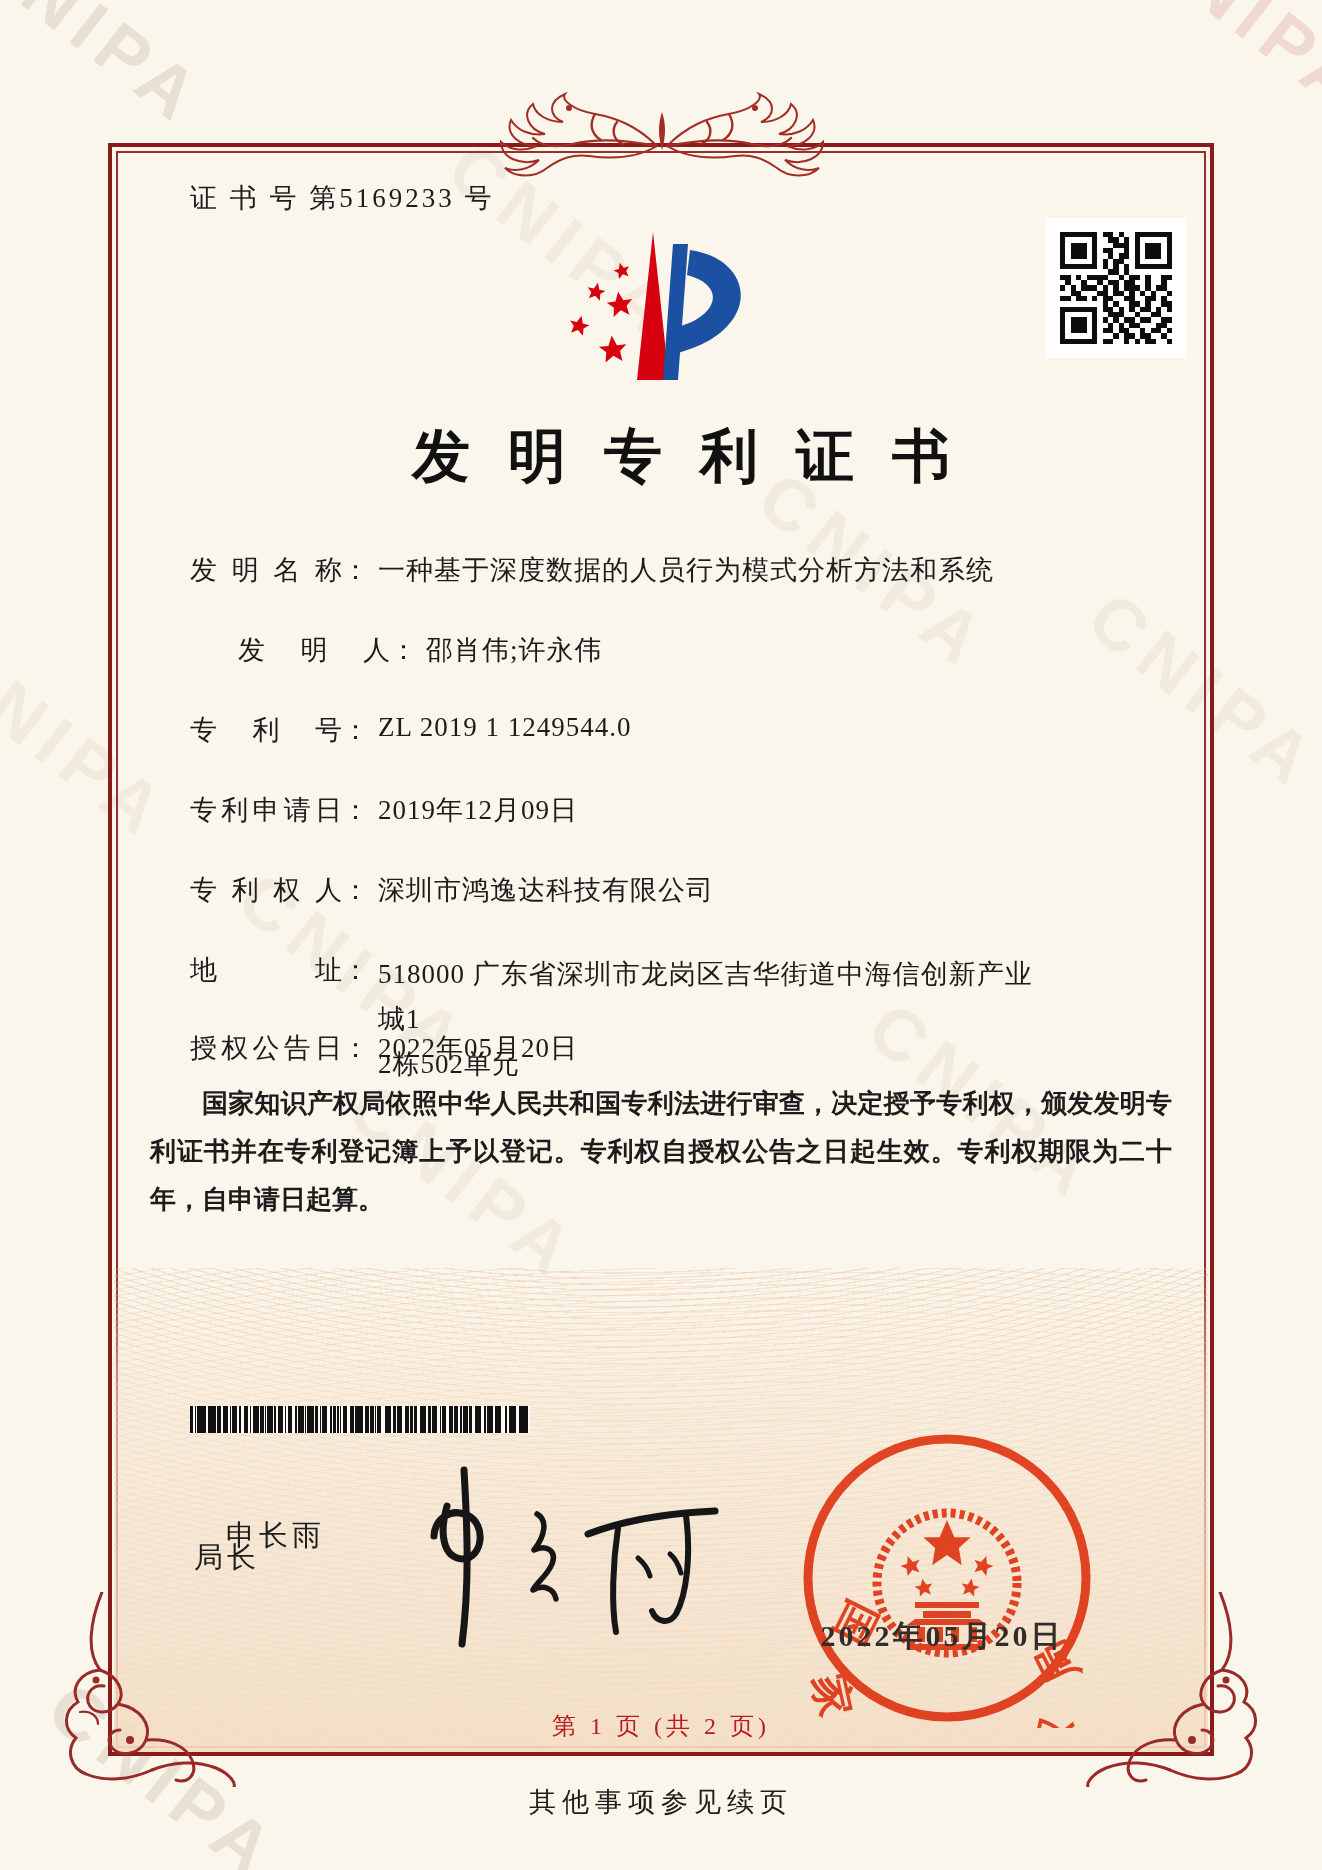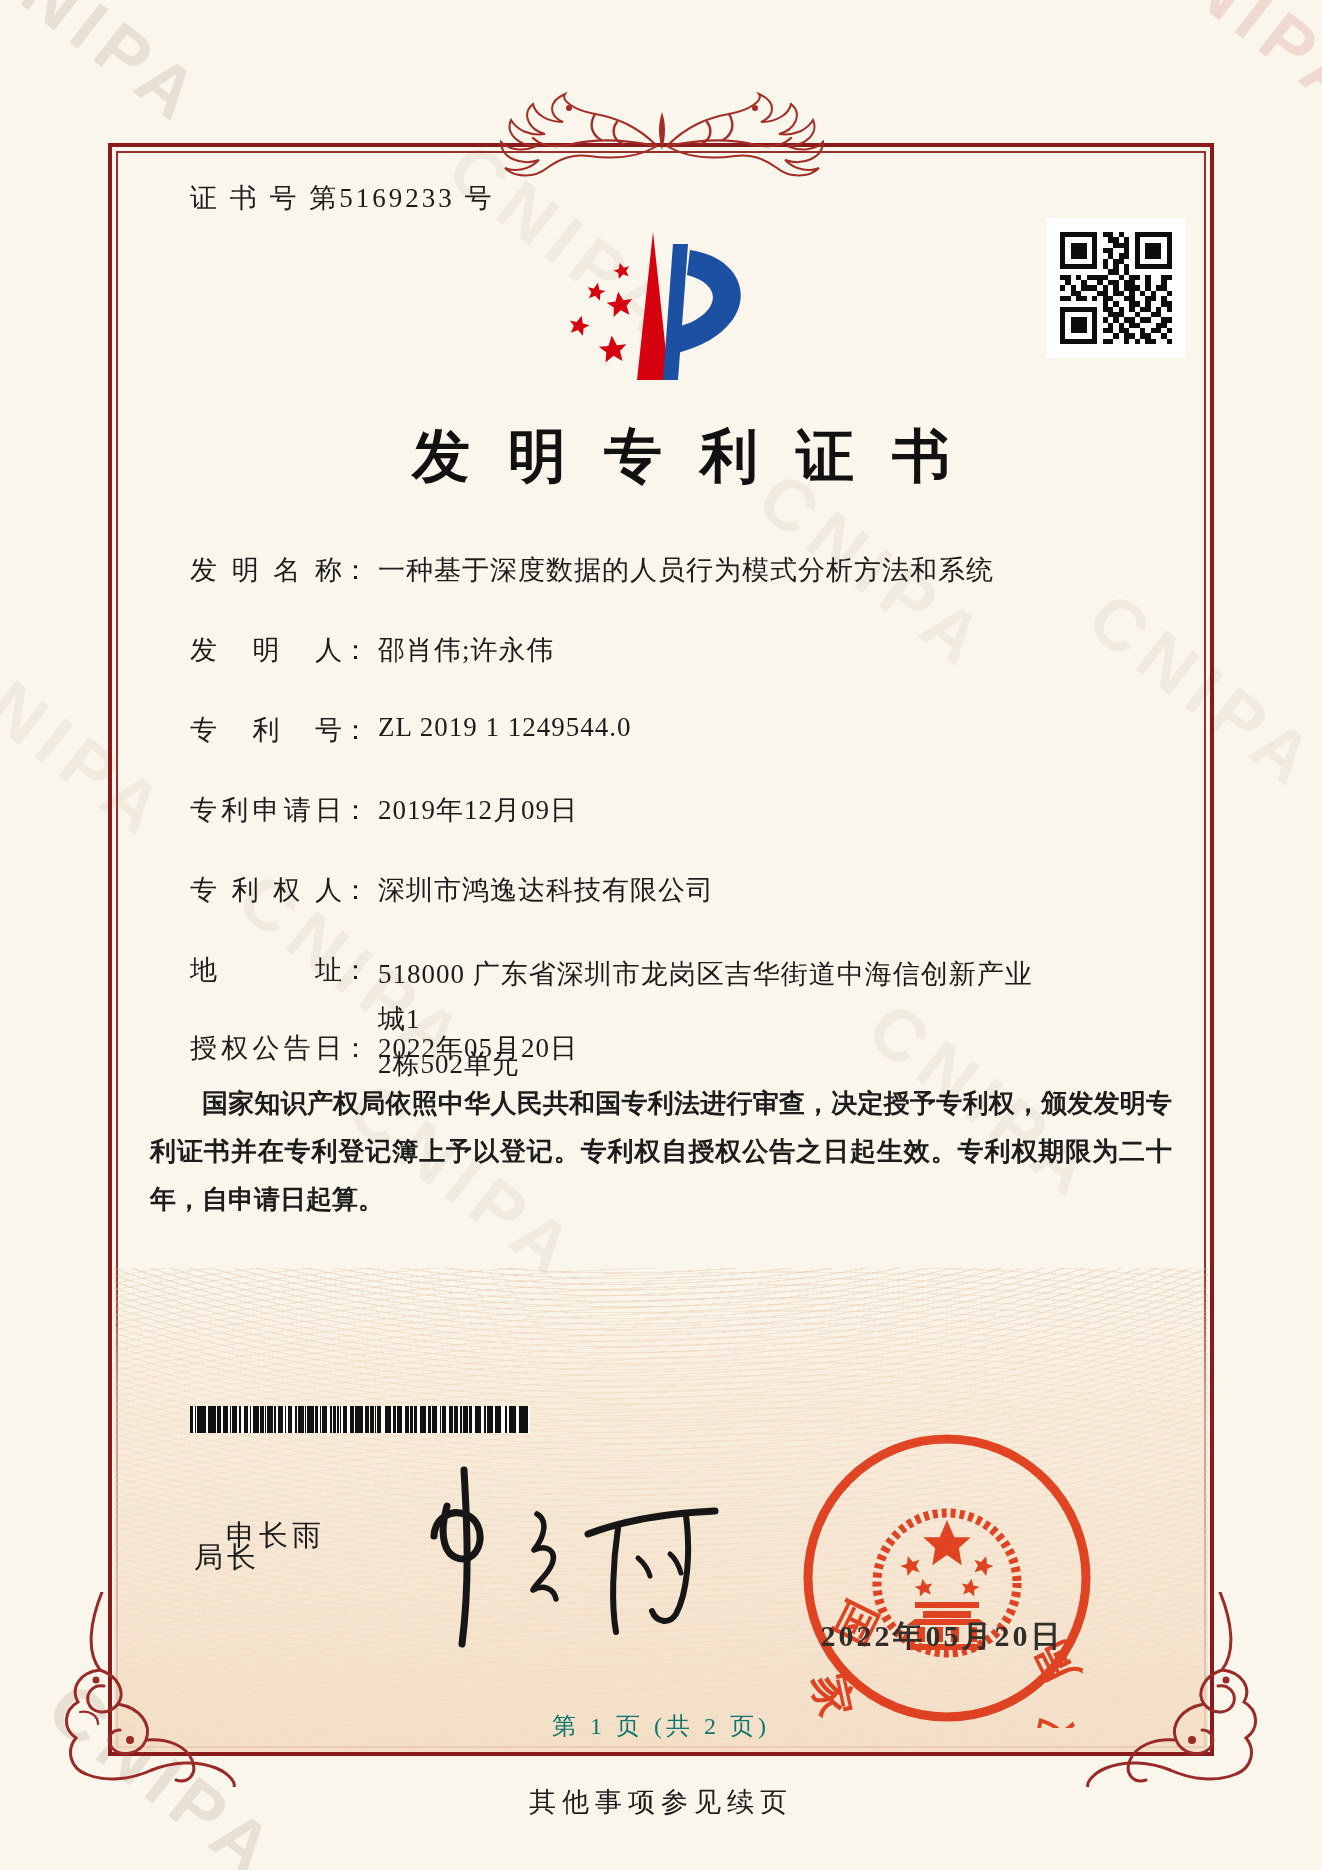--- a/index.html
+++ b/index.html
@@ -67,21 +67,21 @@
       repeating-linear-gradient(90deg,#111 0 2px,#fdfbf6 2px 9px);
   }
   
   .comm{position:absolute;left:194px;z-index:5;font-family:"Liberation Sans","DejaVu Sans",sans-serif;
         font-size:29px;letter-spacing:4px;color:#1d1d1d;}
   .sig{position:absolute;left:385px;top:1462px;z-index:6;}
   
   .seal{position:absolute;left:797px;top:1428px;z-index:6;opacity:0.94;mix-blend-mode:multiply;}
   
   .page-info{position:absolute;left:108px;top:1710px;width:1106px;text-align:center;
-             font-size:24px;letter-spacing:4px;z-index:5;color:#0f766e;}
+             font-size:24px;letter-spacing:4px;z-index:5;color:#b91c1c;}
   .footer-note{position:absolute;left:0;top:1784px;width:1322px;text-align:center;
                font-size:27px;letter-spacing:6px;z-index:5;color:#1d1d1d;}
   
   .orn{z-index:4;}
 </style>
 </head>
 <body>
 
 <div class="wm" style="left:-45px;top:-15px;">CNIPA</div>
 <div class="wm pink" style="left:1120px;top:-25px;">CNIPA</div>
@@ -599,21 +599,21 @@
       <i></i>
       <i class="b"></i>
     </div>
   </div>
 
 <div class="title">发明专利证书</div>
 
 <div class="row" style="top:552px;">
   <span class="lbl">发明名称</span><span class="colon">：</span><span class="val">一种基于深度数据的人员行为模式分析方法和系统</span>
 </div>
-<div class="row" style="top:632px;">
+<div class="row" style="top:632px;margin-left:48px;">
   <span class="lbl">发明人</span><span class="colon">：</span><span class="val">邵肖伟;许永伟</span>
 </div>
 <div class="row" style="top:712px;">
   <span class="lbl">专利号</span><span class="colon">：</span><span class="val">ZL 2019 1 1249544.0</span>
 </div>
 <div class="row" style="top:792px;">
   <span class="lbl">专利申请日</span><span class="colon">：</span><span class="val">2019年12月09日</span>
 </div>
 <div class="row" style="top:872px;">
   <span class="lbl">专利权人</span><span class="colon">：</span><span class="val">深圳市鸿逸达科技有限公司</span>

